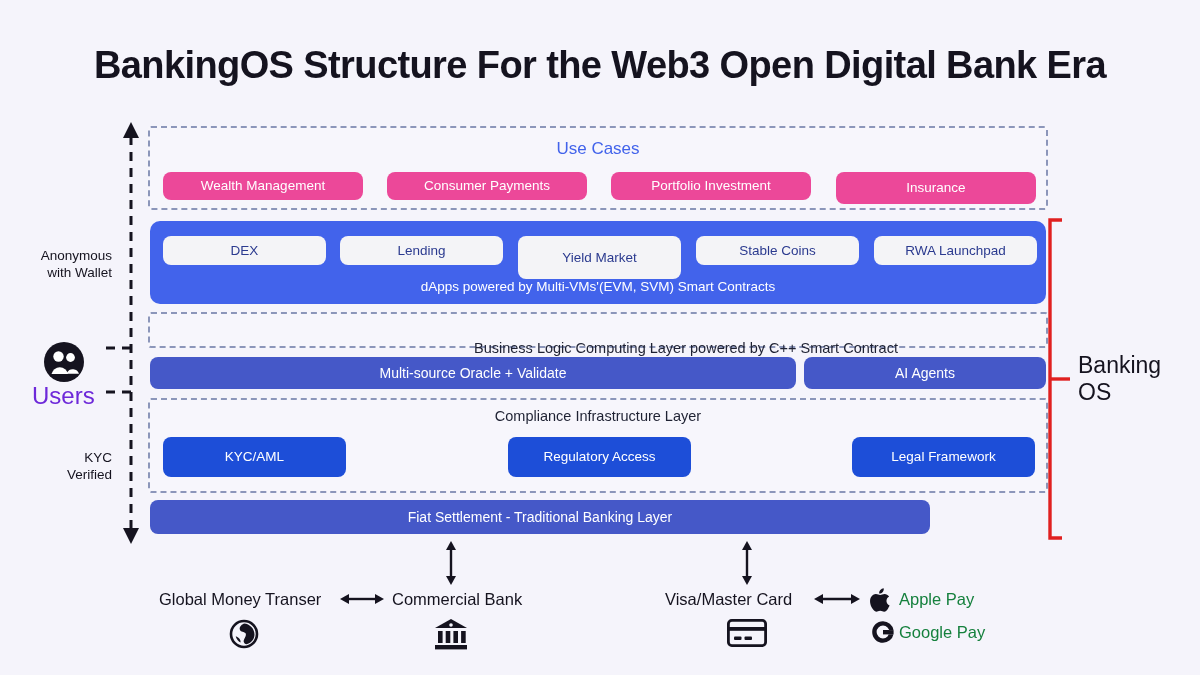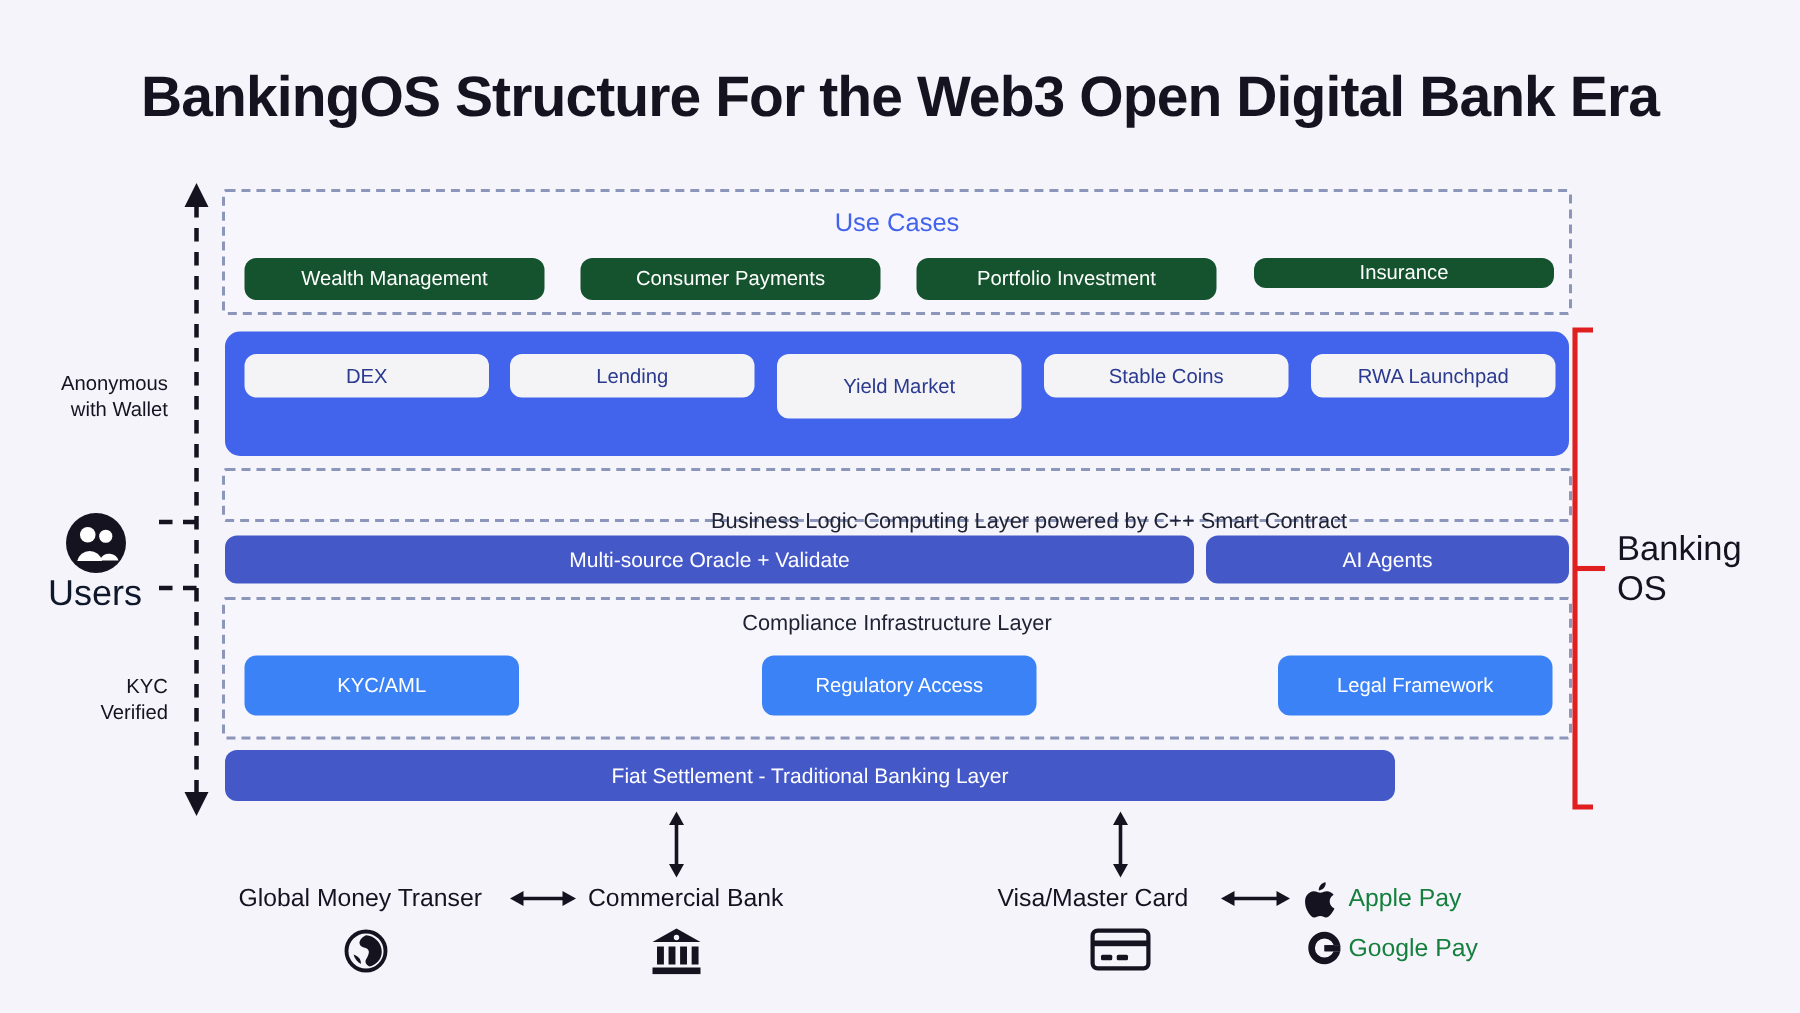--- a/index.html
+++ b/index.html
@@ -53,22 +53,22 @@
     position: absolute;
     border-radius: 8px;
     display: flex;
     align-items: center;
     justify-content: center;
     font-size: 13.5px;
     text-align: center;
     line-height: 1.15;
     white-space: nowrap;
   }
-  .pill.bright  { background: #14532d; color: #FFFFFF; }
-  .pill.muted   { background: #3b82f6; color: #FFFFFF; }
+  .pill.bright  { background: #ec4899; color: #FFFFFF; }
+  .pill.muted   { background: #1d4ed8; color: #FFFFFF; }
   .pill.white   { background: #F4F4F7; color: #2B3A8F; }
 
   
   .dapps-block {
     position: absolute;
     background: #4263EB;
     border-radius: 10px;
   }
   .dapps-caption {
     position: absolute;
@@ -94,21 +94,21 @@
   .side-label {
     position: absolute;
     text-align: right;
     font-size: 13.5px;
     line-height: 1.25;
     color: #15131F;
   }
   .users-label {
     position: absolute;
     font-size: 24px;
-    color: #0f172a;
+    color: #6d28d9;
   }
 
   
   .bracket-label {
     position: absolute;
     font-size: 23px;
     line-height: 1.18;
     color: #15131F;
   }
 
@@ -141,21 +141,21 @@
 
   <div class="pill bright" style="left:163px; top:172px; width:200px; height:28px;">
     <span>Wealth Management</span>
   </div>
   <div class="pill bright" style="left:387px; top:172px; width:200px; height:28px;">
     <span>Consumer Payments</span>
   </div>
   <div class="pill bright" style="left:611px; top:172px; width:200px; height:28px;">
     <span>Portfolio Investment</span>
   </div>
-  <div class="pill bright" style="left:836px; top:172px; width:200px; height:20px;">
+  <div class="pill bright" style="left:836px; top:172px; width:200px; height:32px;">
     <span>Insurance</span>
   </div>
 
   <div class="dapps-block" style="left:150px; top:221px; width:896px; height:83px;"></div>
 
   <div class="pill white" style="left:163px; top:236px; width:163px; height:29px;align-items:center;">
     <span>DEX</span>
   </div>
   <div class="pill white" style="left:340px; top:236px; width:163px; height:29px;">
     <span>Lending</span>
@@ -163,20 +163,21 @@
   <div class="pill white" style="left:518px; top:236px; width:163px; height:43px;">
     <span>Yield Market</span>
   </div>
   <div class="pill white" style="left:696px; top:236px; width:163px; height:29px;">
     <span>Stable Coins</span>
   </div>
   <div class="pill white" style="left:874px; top:236px; width:163px; height:29px;">
     <span>RWA Launchpad</span>
   </div>
 
+  <div class="dapps-caption" style="top:279px; left:150px; width:896px;">dApps powered by Multi-VMs'(EVM, SVM) Smart Contracts</div>
 
   <div class="dashed-box" style="left:148px; top:312px; width:900px; height:36px;"></div>
   <div class="section-caption dark" style="top:340px; left:148px; width:1076px;">Business Logic Computing Layer powered by C++ Smart Contract</div>
 
   <div class="bar" style="left:150px; top:357px; width:646px; height:32px;">
     <span>Multi-source Oracle + Validate</span>
   </div>
   <div class="bar" style="left:804px; top:357px; width:242px; height:32px;">
     <span>AI Agents</span>
   </div>

